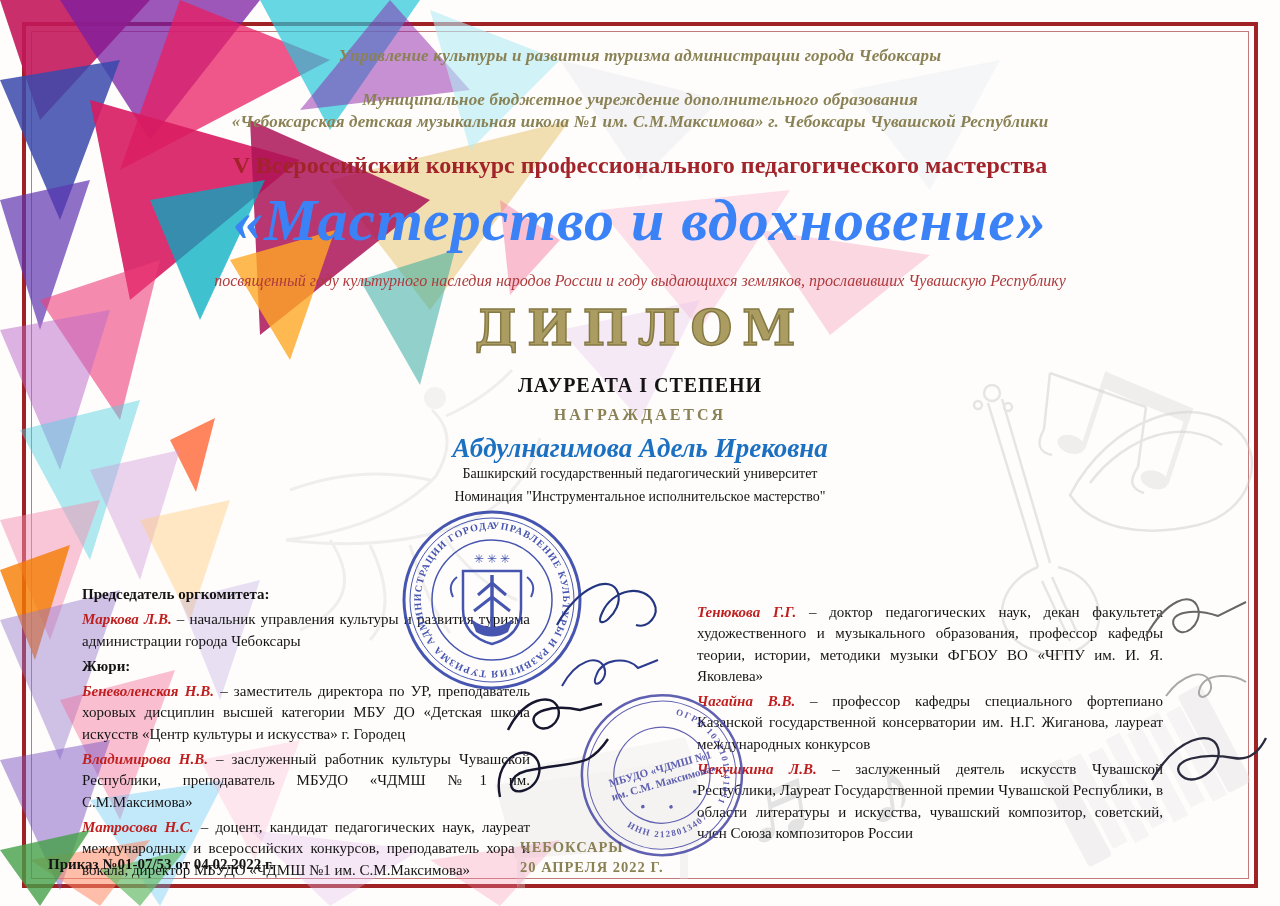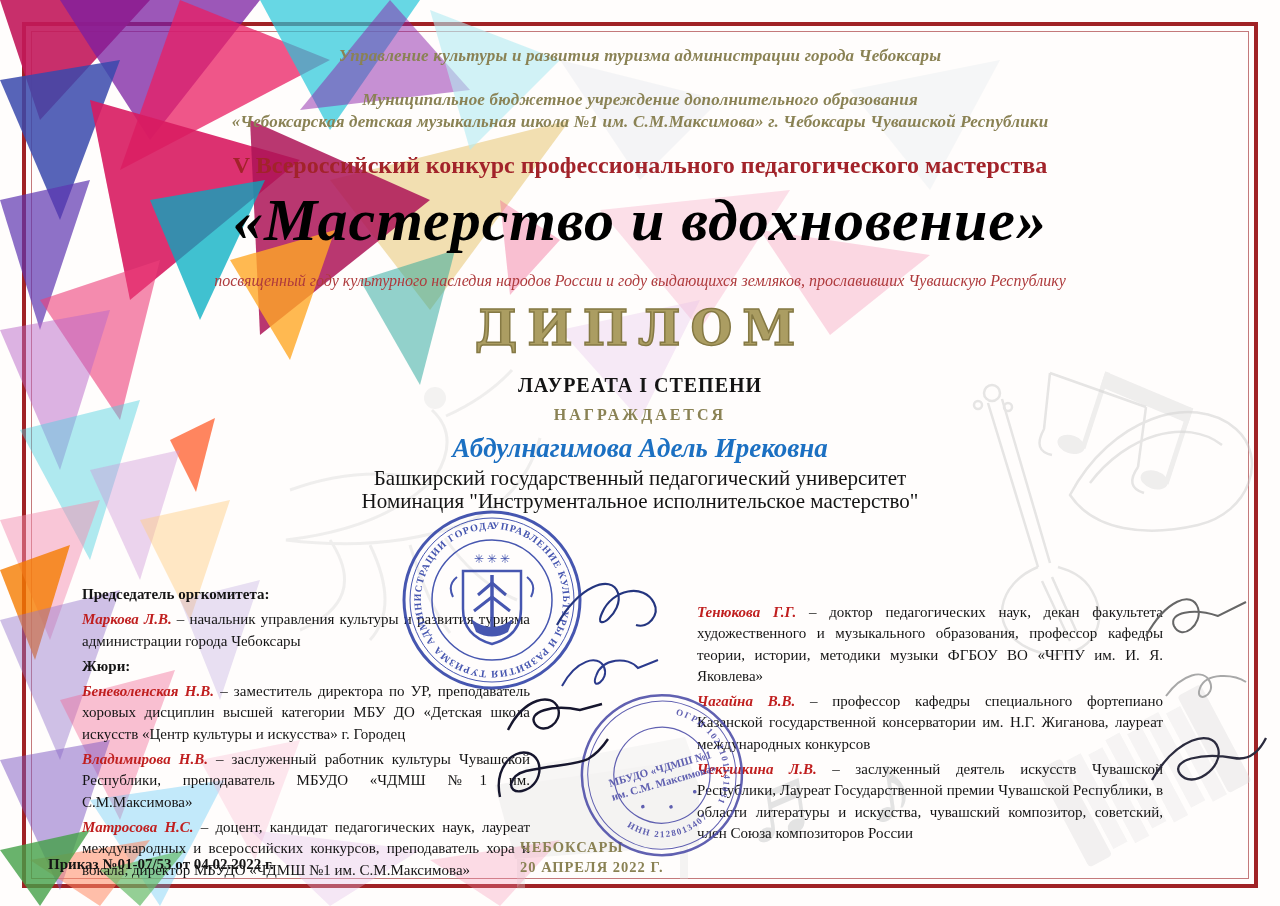--- a/index.html
+++ b/index.html
@@ -7,27 +7,27 @@
         font-family:"Liberation Serif","DejaVu Serif",serif;}
   .abs{position:absolute;}
   
   #frame-outer{position:absolute;left:22px;top:22px;right:22px;bottom:18px;border:4px solid #a02225;}
   #frame-inner{position:absolute;left:31px;top:31px;right:31px;bottom:27px;border:1.5px solid #c4797b;}
   
   .center{left:0;right:0;text-align:center;}
   .olive{color:#8a8254;}
   .hdr{font-style:italic;font-weight:bold;font-size:17px;letter-spacing:.2px;}
   .contest{color:#a2232a;font-weight:bold;font-size:24px;}
-  .big-title{color:#000000;font-style:italic;font-weight:bold;font-size:60px;letter-spacing:1px;}
+  .big-title{color:#3b82f6;font-style:italic;font-weight:bold;font-size:60px;letter-spacing:1px;}
   .dedication{color:#ae3a3c;font-style:italic;font-size:16px;}
   .diploma{color:#ab9d62;-webkit-text-stroke:1.5px #857944;font-weight:bold;font-size:48px;letter-spacing:10px;font-family:"DejaVu Serif",serif;}
   .degree{color:#141414;font-weight:bold;font-size:20px;letter-spacing:1px;text-align:center;}
   .awarded{color:#8a8254;font-weight:bold;font-size:16px;letter-spacing:3px;}
   .recipient{color:#1c70c2;font-weight:bold;font-style:italic;font-size:27px;}
-  .plain-line{color:#141414;font-size:21px;}
+  .plain-line{color:#141414;font-size:14px;}
   .col{font-size:15px;line-height:1.42;text-align:justify;color:#151515;}
   .col p{margin:4px;}
   .label{font-weight:bold;}
   .mname{color:#c01f1f;font-weight:bold;font-style:italic;}
   .order{font-weight:bold;font-size:15px;color:#141414;}
   .citydate{color:#8a8254;font-weight:bold;font-size:14.5px;letter-spacing:1px;line-height:1.35;text-align:left;}
   .wm{opacity:.55;}
   svg{display:block;}
 </style>
 </head>

